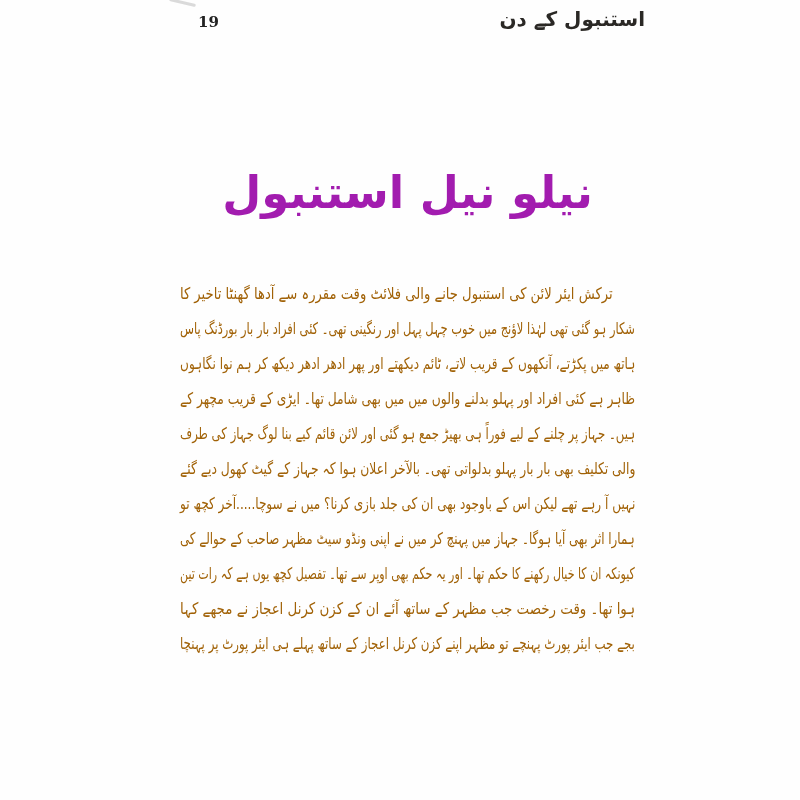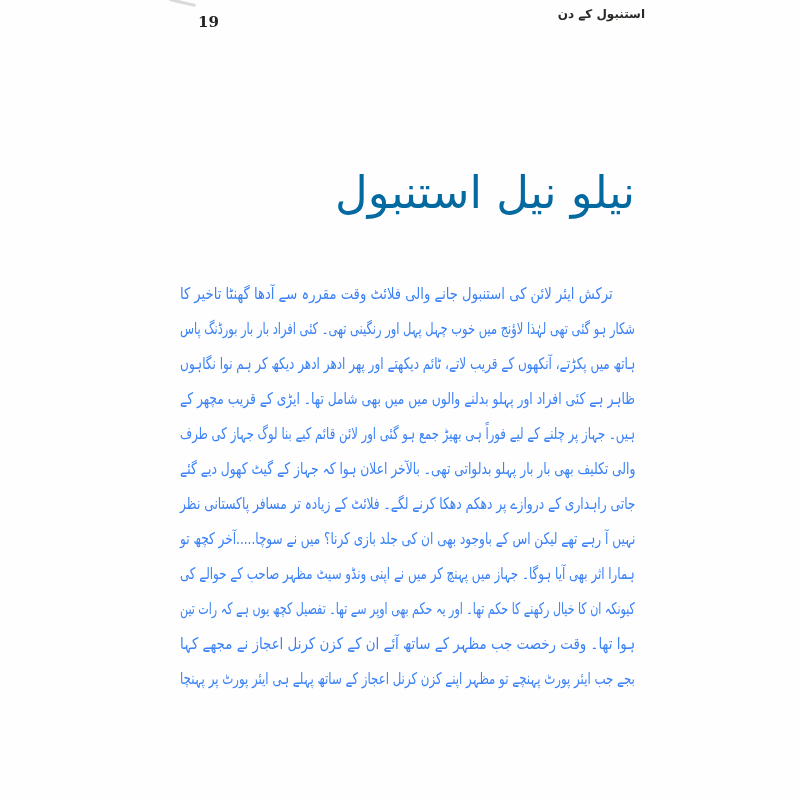--- a/index.html
+++ b/index.html
@@ -17,38 +17,38 @@
     background:#c6c6c6;opacity:.65;transform:rotate(13deg);border-radius:2px;
   }
   
   .hdr-num{
     position:absolute;left:198px;top:13px;
     font-family:"DejaVu Serif",serif;font-weight:bold;font-size:15px;color:#222;
   }
   .hdr-title{
     position:absolute;right:155px;top:7px;
     direction:rtl;unicode-bidi:embed;
-    font-weight:bold;font-size:12px;color:#2a2825;
+    font-weight:bold;font-size:20px;color:#2a2825;
     letter-spacing:-0.5px;
   }
   
   .chapter-title{
     position:absolute;left:180px;top:166px;width:455px;margin:0;
-    direction:rtl;
-    font-size:45px;font-weight:normal;color:#0369a1;
+    direction:rtl;text-align:center;
+    font-size:45px;font-weight:bold;color:#a21caf;
     letter-spacing:-1px;white-space:nowrap;
   }
   
   .body-text{
     position:absolute;left:180px;top:276px;width:455px;
     direction:rtl;unicode-bidi:embed;
   }
   .ln{
     height:35px;line-height:35px;
-    font-size:16px;color:#3b82f6;
+    font-size:16px;color:#a16207;
     text-align:right;white-space:nowrap;overflow:visible;
   }
   .ln .t{display:inline-block;transform-origin:100% 50%;}
   .ln.first{padding-right:22px;}
 </style>
 </head>
 <body>
 
 <div class="page">
 
@@ -61,21 +61,20 @@
 
   <h1 class="chapter-title">نیلو نیل استنبول</h1>
 
   <main class="body-text">
     <div class="ln first"><span class="t" style="transform: scaleX(0.821632);">ترکش ایئر لائن کی استنبول جانے والی فلائٹ وقت مقررہ سے آدھا گھنٹا تاخیر کا</span></div>
     <div class="ln"><span class="t" style="transform: scaleX(0.715409);">شکار ہو گئی تھی لہٰذا لاؤنج میں خوب چہل پہل اور رنگینی تھی۔ کئی افراد بار بار بورڈنگ پاس</span></div>
     <div class="ln"><span class="t" style="transform: scaleX(0.752066);">ہاتھ میں پکڑتے، آنکھوں کے قریب لاتے، ٹائم دیکھتے اور پھر ادھر ادھر دیکھ کر ہم نوا نگاہوں</span></div>
     <div class="ln"><span class="t" style="transform: scaleX(0.767285);">ظاہر ہے کئی افراد اور پہلو بدلنے والوں میں میں بھی شامل تھا۔ ایڑی کے قریب مچھر کے</span></div>
     <div class="ln"><span class="t" style="transform: scaleX(0.730337);">ہیں۔ جہاز پر چلنے کے لیے فوراً ہی بھیڑ جمع ہو گئی اور لائن قائم کیے بنا لوگ جہاز کی طرف</span></div>
     <div class="ln"><span class="t" style="transform: scaleX(0.768581);">والی تکلیف بھی بار بار پہلو بدلواتی تھی۔ بالآخر اعلان ہوا کہ جہاز کے گیٹ کھول دیے گئے</span></div>
-    <div class="ln"><span class="t" style="transform: scaleX(0.764706);">جاتی راہداری کے دروازے پر دھکم دھکا کرنے لگے۔ فلائٹ کے زیادہ تر مسافر پاکستانی نظر</span></div>
     <div class="ln"><span class="t" style="transform: scaleX(0.754561);">نہیں آ رہے تھے لیکن اس کے باوجود بھی ان کی جلد بازی کرنا؟ میں نے سوچا.....آخر کچھ تو</span></div>
     <div class="ln"><span class="t" style="transform: scaleX(0.741042);">ہمارا اثر بھی آیا ہوگا۔ جہاز میں پہنچ کر میں نے اپنی ونڈو سیٹ مظہر صاحب کے حوالے کی</span></div>
     <div class="ln"><span class="t" style="transform: scaleX(0.691489);">کیونکہ ان کا خیال رکھنے کا حکم تھا۔ اور یہ حکم بھی اوپر سے تھا۔ تفصیل کچھ یوں ہے کہ رات تین</span></div>
     <div class="ln"><span class="t" style="transform: scaleX(0.836397);">ہوا تھا۔ وقت رخصت جب مظہر کے ساتھ آئے ان کے کزن کرنل اعجاز نے مجھے کہا</span></div>
     <div class="ln"><span class="t" style="transform: scaleX(0.736246);">بجے جب ایئر پورٹ پہنچے تو مظہر اپنے کزن کرنل اعجاز کے ساتھ پہلے ہی ایئر پورٹ پر پہنچا</span></div>
   </main>
 
 </div>
 
 </body></html>

